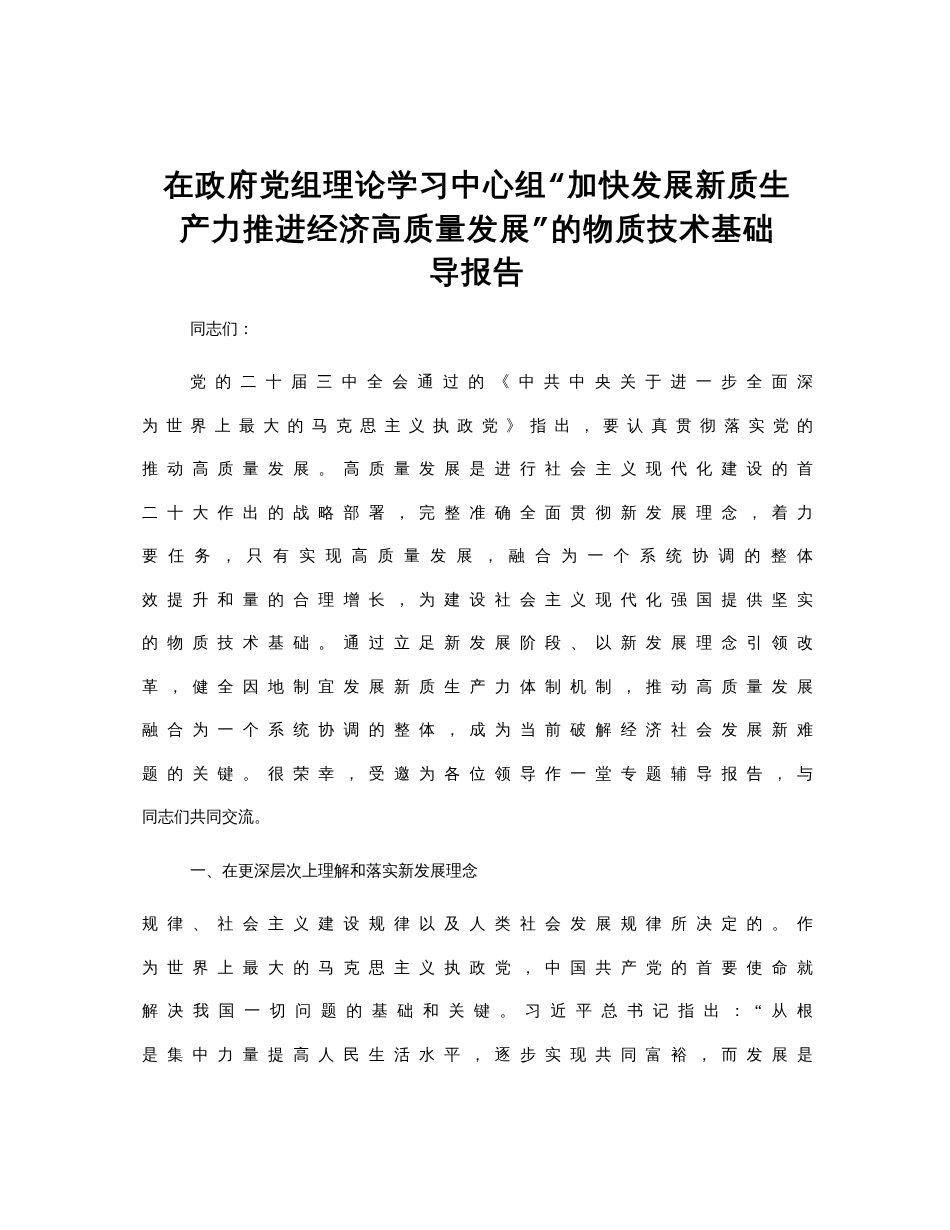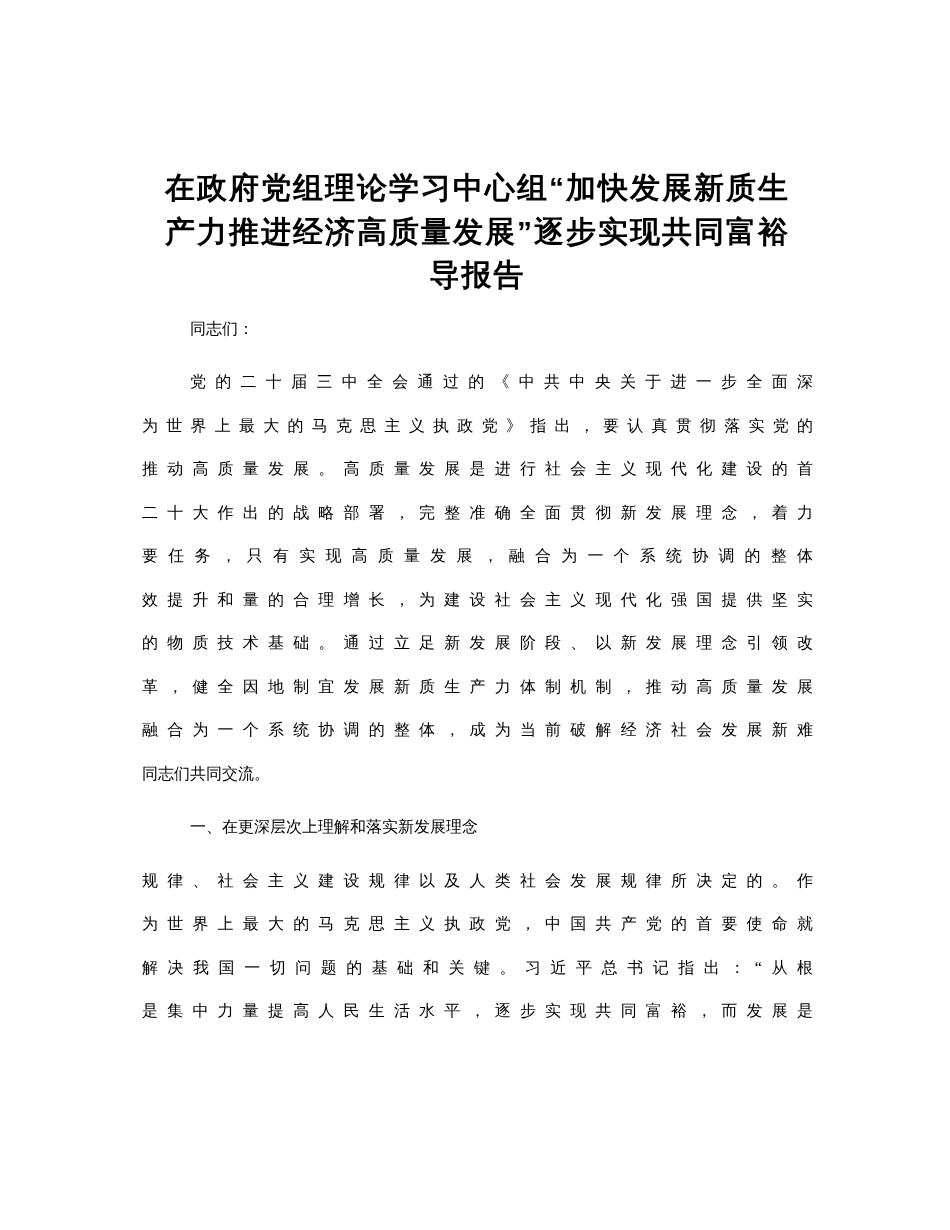--- a/index.html
+++ b/index.html
@@ -22,21 +22,21 @@
   }
   .content {
     position: absolute;
     left: 142px;
     top: 0;
     width: 671px;
     padding-top: 166px;
     box-sizing: content-box;
   }
   .title-block {
-    font-family: Liberation Sans, sans-serif;
+    font-family: Liberation Mono, monospace;
     font-weight: 700;
     font-size: 30px;
     line-height: 43.5px;
     letter-spacing: 2px;
     text-align: center;
     margin: 0 0 10px 0;
   }
   .title-line {
     white-space: nowrap;
   }
@@ -62,37 +62,38 @@
     font-weight: 400;
   }
 </style>
 </head>
 <body style="background: rgb(255, 255, 255); color: rgb(0, 0, 0);">
 
 <div class="page">
   <div class="content">
     <div class="title-block">
       <div class="title-line">在政府党组理论学习中心组“加快发展新质生</div>
-      <div class="title-line">产力推进经济高质量发展”逐步实现共同富裕</div>
+      <div class="title-line">产力推进经济高质量发展”的物质技术基础</div>
       <div class="title-line">导报告</div>
     </div>
     <div>
         <div class="block salutation">
           <div class="line end indent">同志们：</div>
         </div>
         <div class="block paragraph">
           <div class="line fill indent">党的二十届三中全会通过的《中共中央关于进一步全面深</div>
           <div class="line fill">为世界上最大的马克思主义执政党》指出，要认真贯彻落实党的</div>
           <div class="line fill">推动高质量发展。高质量发展是进行社会主义现代化建设的首</div>
           <div class="line fill">二十大作出的战略部署，完整准确全面贯彻新发展理念，着力</div>
           <div class="line fill">要任务，只有实现高质量发展，融合为一个系统协调的整体</div>
           <div class="line fill">效提升和量的合理增长，为建设社会主义现代化强国提供坚实</div>
           <div class="line fill">的物质技术基础。通过立足新发展阶段、以新发展理念引领改</div>
           <div class="line fill">革，健全因地制宜发展新质生产力体制机制，推动高质量发展</div>
           <div class="line fill">融合为一个系统协调的整体，成为当前破解经济社会发展新难</div>
+          <div class="line fill">题的关键。很荣幸，受邀为各位领导作一堂专题辅导报告，与</div>
           <div class="line end">同志们共同交流。</div>
         </div>
         <div class="block heading">
           <div class="line end indent">一、在更深层次上理解和落实新发展理念</div>
         </div>
         <div class="block paragraph">
           <div class="line fill">规律、社会主义建设规律以及人类社会发展规律所决定的。作</div>
           <div class="line fill">为世界上最大的马克思主义执政党，中国共产党的首要使命就</div>
           <div class="line fill">解决我国一切问题的基础和关键。习近平总书记指出：“从根</div>
           <div class="line fill">是集中力量提高人民生活水平，逐步实现共同富裕，而发展是</div>

